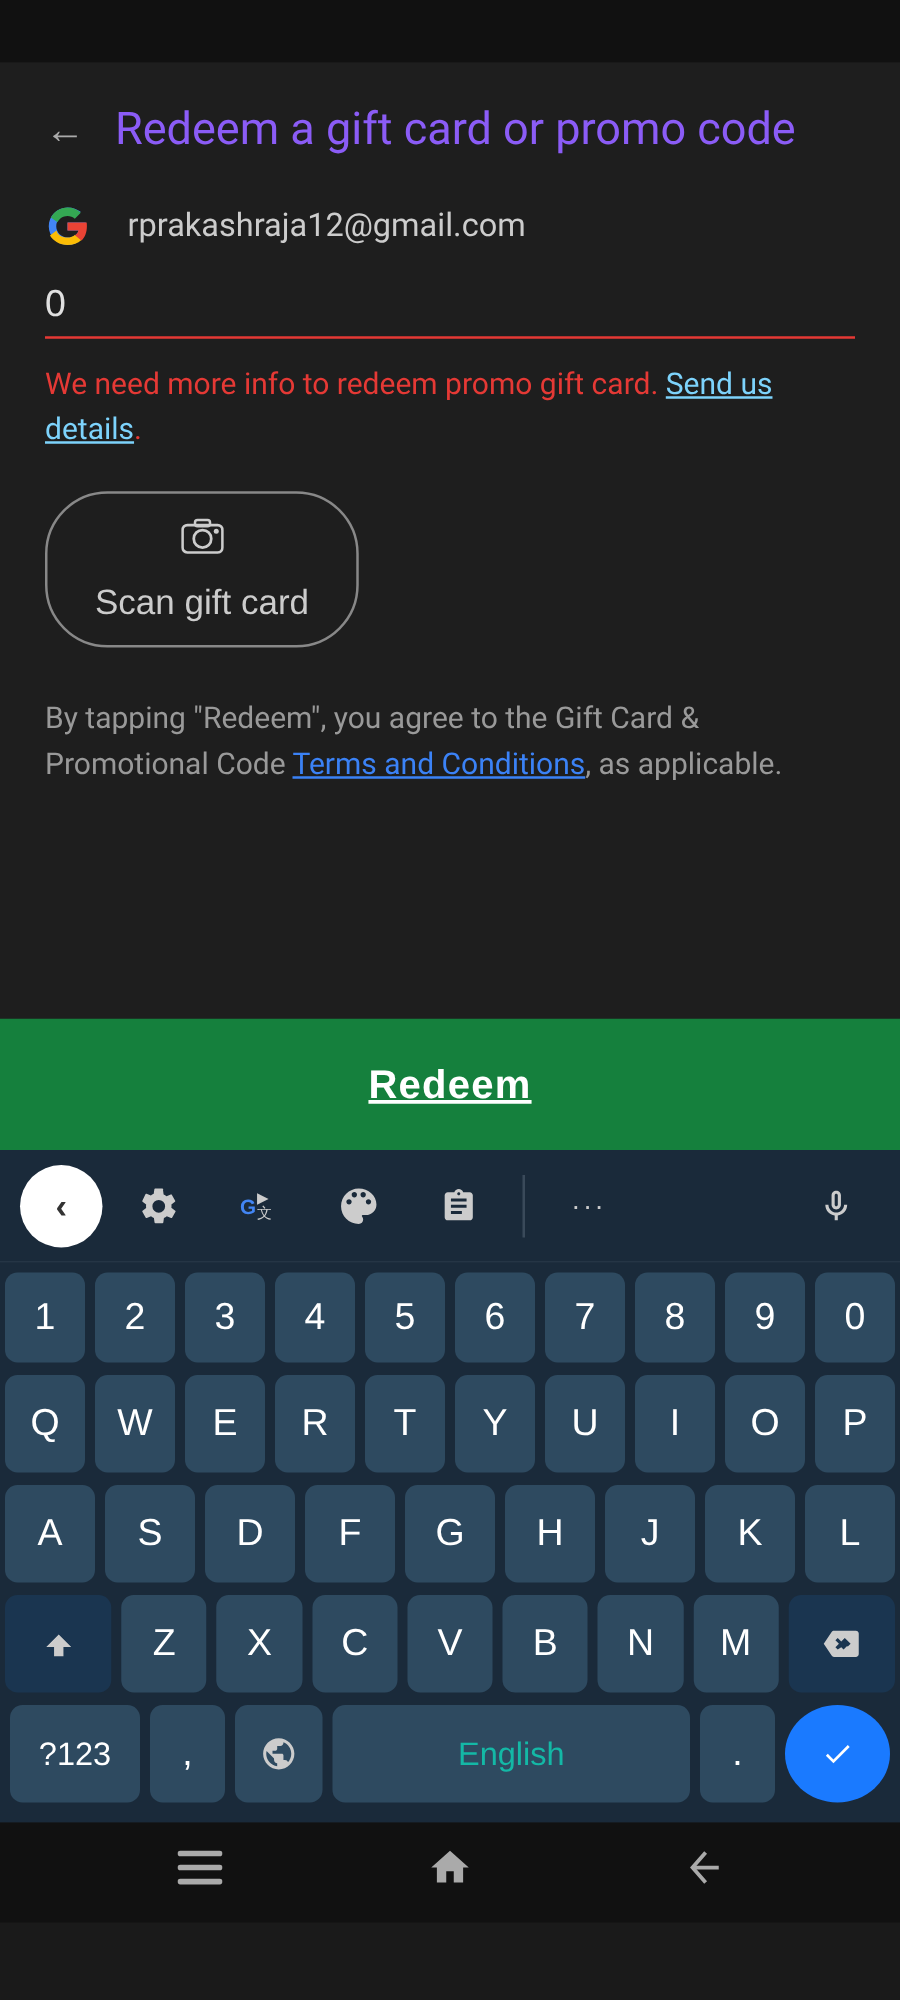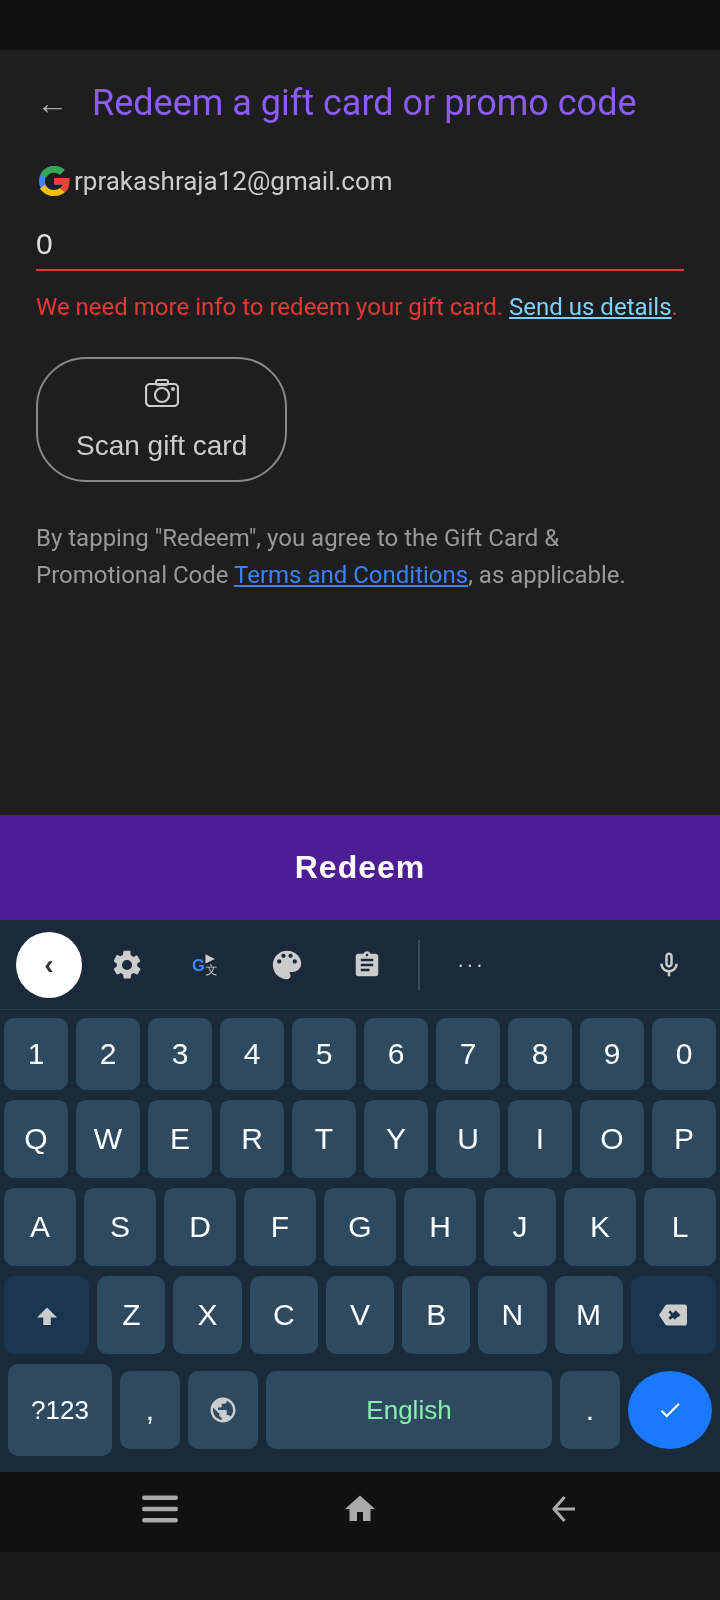--- a/index.html
+++ b/index.html
@@ -52,21 +52,21 @@
       font-size: 36px;
       font-weight: 400;
       color: #8b5cf6;
       line-height: 1.3;
     }
 
     
     .account-row {
       display: flex;
       align-items: center;
-      gap: 2px;
+      gap: 30px;
       margin-bottom: 22px;
     }
 
     .google-g {
       width: 36px;
       height: 36px;
       flex-shrink: 0;
     }
 
     .account-email {
@@ -138,30 +138,31 @@
       text-decoration: underline;
       cursor: pointer;
     }
 
     
     .redeem-btn {
       position: absolute;
       bottom: 0;
       left: 0;
       right: 0;
-      background: #4c1d95;
+      background: #15803d;
       color: #fff;
       font-size: 32px;
       font-weight: 600;
       letter-spacing: 1px;
       border: none;
       padding: 34px;
       cursor: pointer;
       width: 100%;
       text-align: center;
+      text-decoration: underline;
     }
 
     
     .keyboard-area {
       background: #1a2a3a;
       width: 720px;
     }
 
     
     .keyboard-toolbar {
@@ -275,41 +276,41 @@
     .last-row {
       display: flex;
       align-items: center;
       gap: 8px;
       padding: 0 4px 8px 4px;
       justify-content: center;
     }
 
     .num-switch-key {
       width: 104px;
-      height: 92px;
+      height: 78px;
       font-size: 26px;
     }
 
     .comma-key {
       width: 60px;
       height: 78px;
       font-size: 30px;
     }
 
     .globe-key {
       width: 70px;
       height: 78px;
       font-size: 26px;
     }
 
     .space-key {
       flex: 1;
       height: 78px;
       font-size: 26px;
-      color: #86efac;
+      color: #14b8a6;
       background: #2e4a60;
     }
 
     .period-key {
       width: 60px;
       height: 78px;
       font-size: 30px;
     }
 
     .enter-key {
@@ -366,21 +367,21 @@
     <span class="account-email">rprakashraja12@gmail.com</span>
   </div>
 
   
   <div class="input-container">
     <input type="text" class="promo-input" value="0" style="">
   </div>
 
   
   <div class="error-msg">
-    <span>We need more info to redeem your gift card. </span><a class="error-link">Send us details</a><span>.</span>
+    <span>We need more info to redeem promo gift card. </span><a class="error-link">Send us details</a><span>.</span>
   </div>
 
   
   <button class="scan-btn">
     <span class="camera-icon">
       <svg width="34" height="30" viewBox="0 0 34 30" fill="none">
         <rect x="1" y="7" width="32" height="22" rx="4" stroke="#ccc" stroke-width="2.2" fill="none"></rect>
         <circle cx="17" cy="18" r="7" stroke="#ccc" stroke-width="2.2" fill="none"></circle>
         <rect x="11" y="3" width="12" height="5" rx="2" stroke="#ccc" stroke-width="2" fill="none"></rect>
         <circle cx="28" cy="12" r="2" fill="#ccc"></circle>

